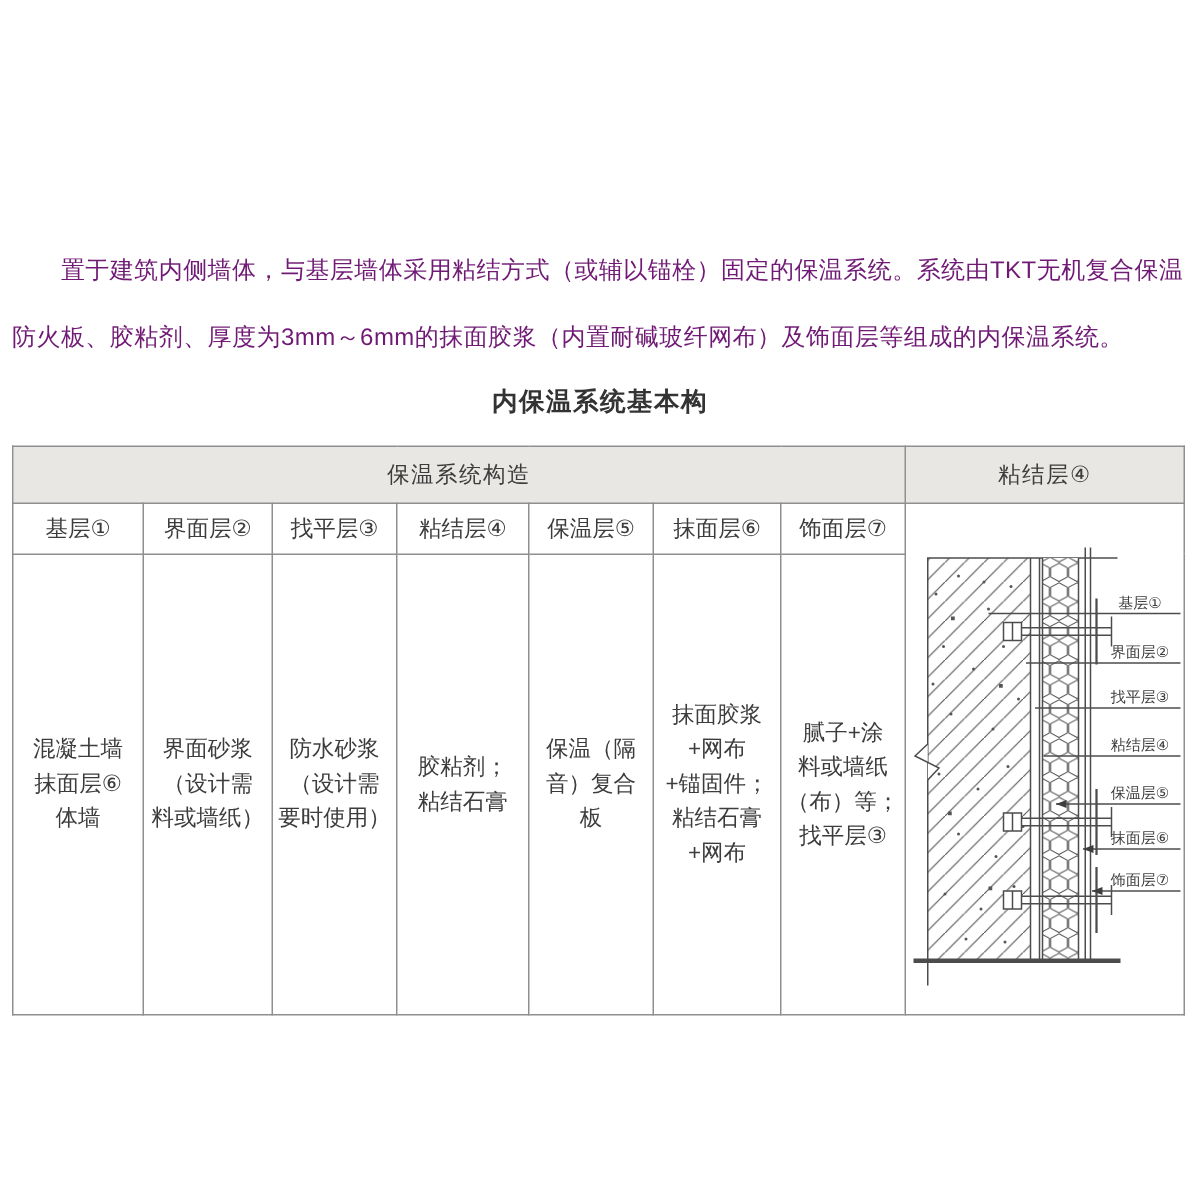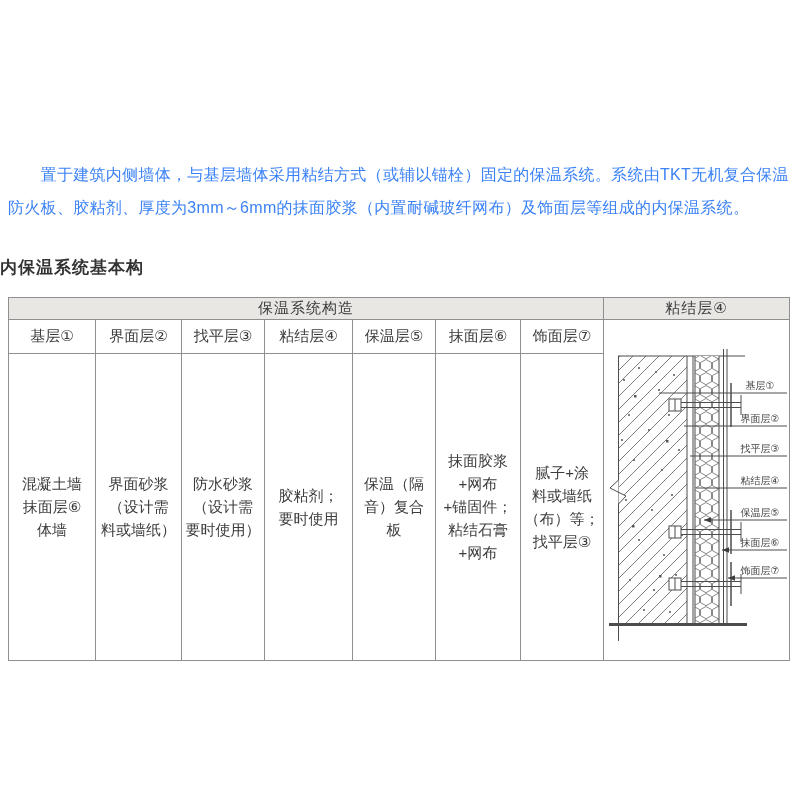--- a/index.html
+++ b/index.html
@@ -3,37 +3,37 @@
 <meta charset="utf-8">
 <style>
   html,body{margin:0;padding:0;}
   body{
     width:800px;height:800px;position:relative;background:#ffffff;
     font-family:"Liberation Sans","DejaVu Sans",sans-serif;
     color:#3c3c3c;overflow:hidden;
   }
   .intro{
     position:absolute;left:8px;top:158px;width:782px;
-    font-size:16px;line-height:33px;white-space:pre-line;
-    color:#3b82f6;letter-spacing:0.3px;
+    font-size:16px;line-height:45px;white-space:pre-line;
+    color:#701a75;letter-spacing:0.3px;
   }
   .doc-title{
-    position:absolute;left:0;top:256px;width:800px;text-align:left;
+    position:absolute;left:0;top:256px;width:800px;text-align:center;
     font-size:17px;font-weight:bold;color:#333333;letter-spacing:1px;
   }
   table.spec{
     position:absolute;left:8px;top:297px;width:781px;
     border-collapse:collapse;table-layout:fixed;
   }
   table.spec td{
     border:1px solid #8f8f8f;box-sizing:border-box;
     font-size:15px;color:#3c3c3c;text-align:center;vertical-align:middle;
     padding:0;
   }
-  tr.hrow1{height:22px;}
+  tr.hrow1{height:38px;}
   tr.hrow2{height:33px;}
   tr.brow{height:298px;}
   td.gray{background:#e8e7e4;font-size:15px;letter-spacing:1px;}
   td.colhead{font-size:15px;background:#ffffff;}
   td.body-cell{white-space:pre-line;line-height:23px;background:#ffffff;}
   td.align-left{text-align:left;padding-left:9px;}
   td.diagram-cell{vertical-align:top;background:#ffffff;padding:0;}
   svg{display:block;}
   .dlabel{font-size:10px;fill:#3e3e3e;font-family:"Liberation Sans","DejaVu Sans",sans-serif;}
 </style>
@@ -189,21 +189,21 @@
     <td class="body-cell align-left">混凝土墙
 抹面层⑥
 体墙</td>
     <td class="body-cell">界面砂浆
 （设计需
 料或墙纸）</td>
     <td class="body-cell">防水砂浆
 （设计需
 要时使用）</td>
     <td class="body-cell">胶粘剂；
-要时使用</td>
+粘结石膏</td>
     <td class="body-cell align-left">保温（隔
 音）复合
 板</td>
     <td class="body-cell">抹面胶浆
 +网布
 +锚固件；
 粘结石膏
 +网布</td>
     <td class="body-cell">腻子+涂
 料或墙纸

